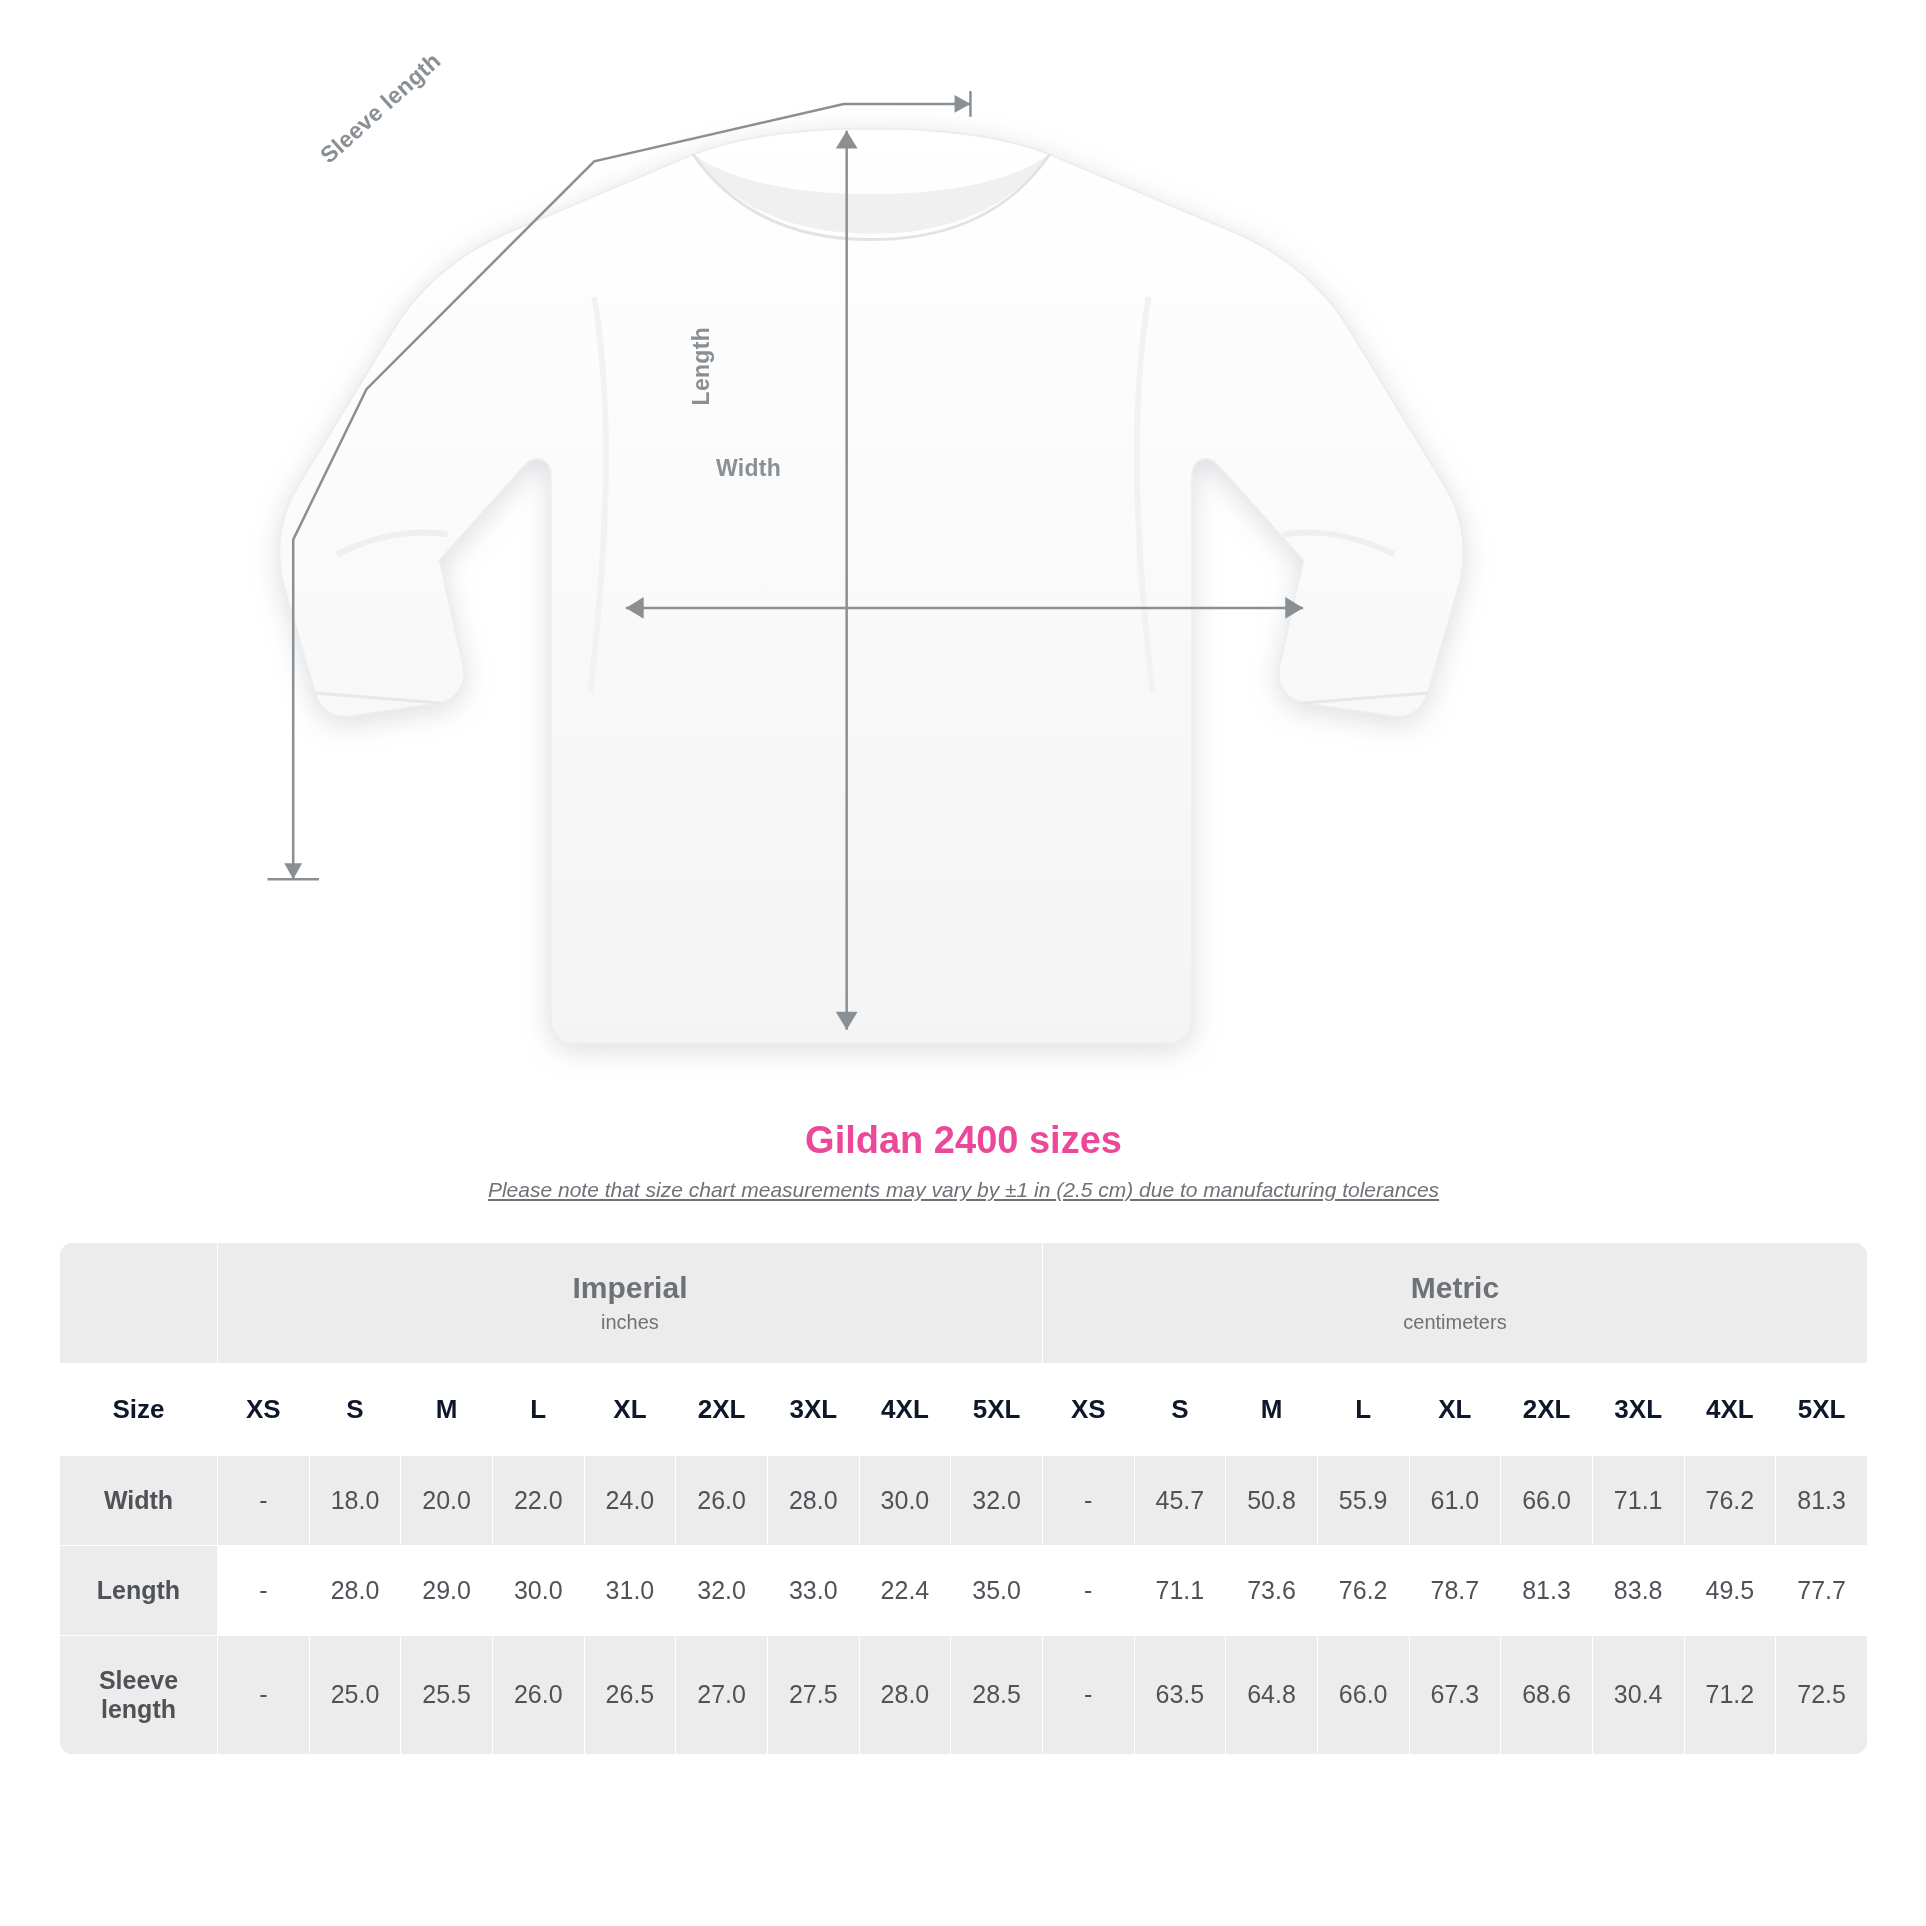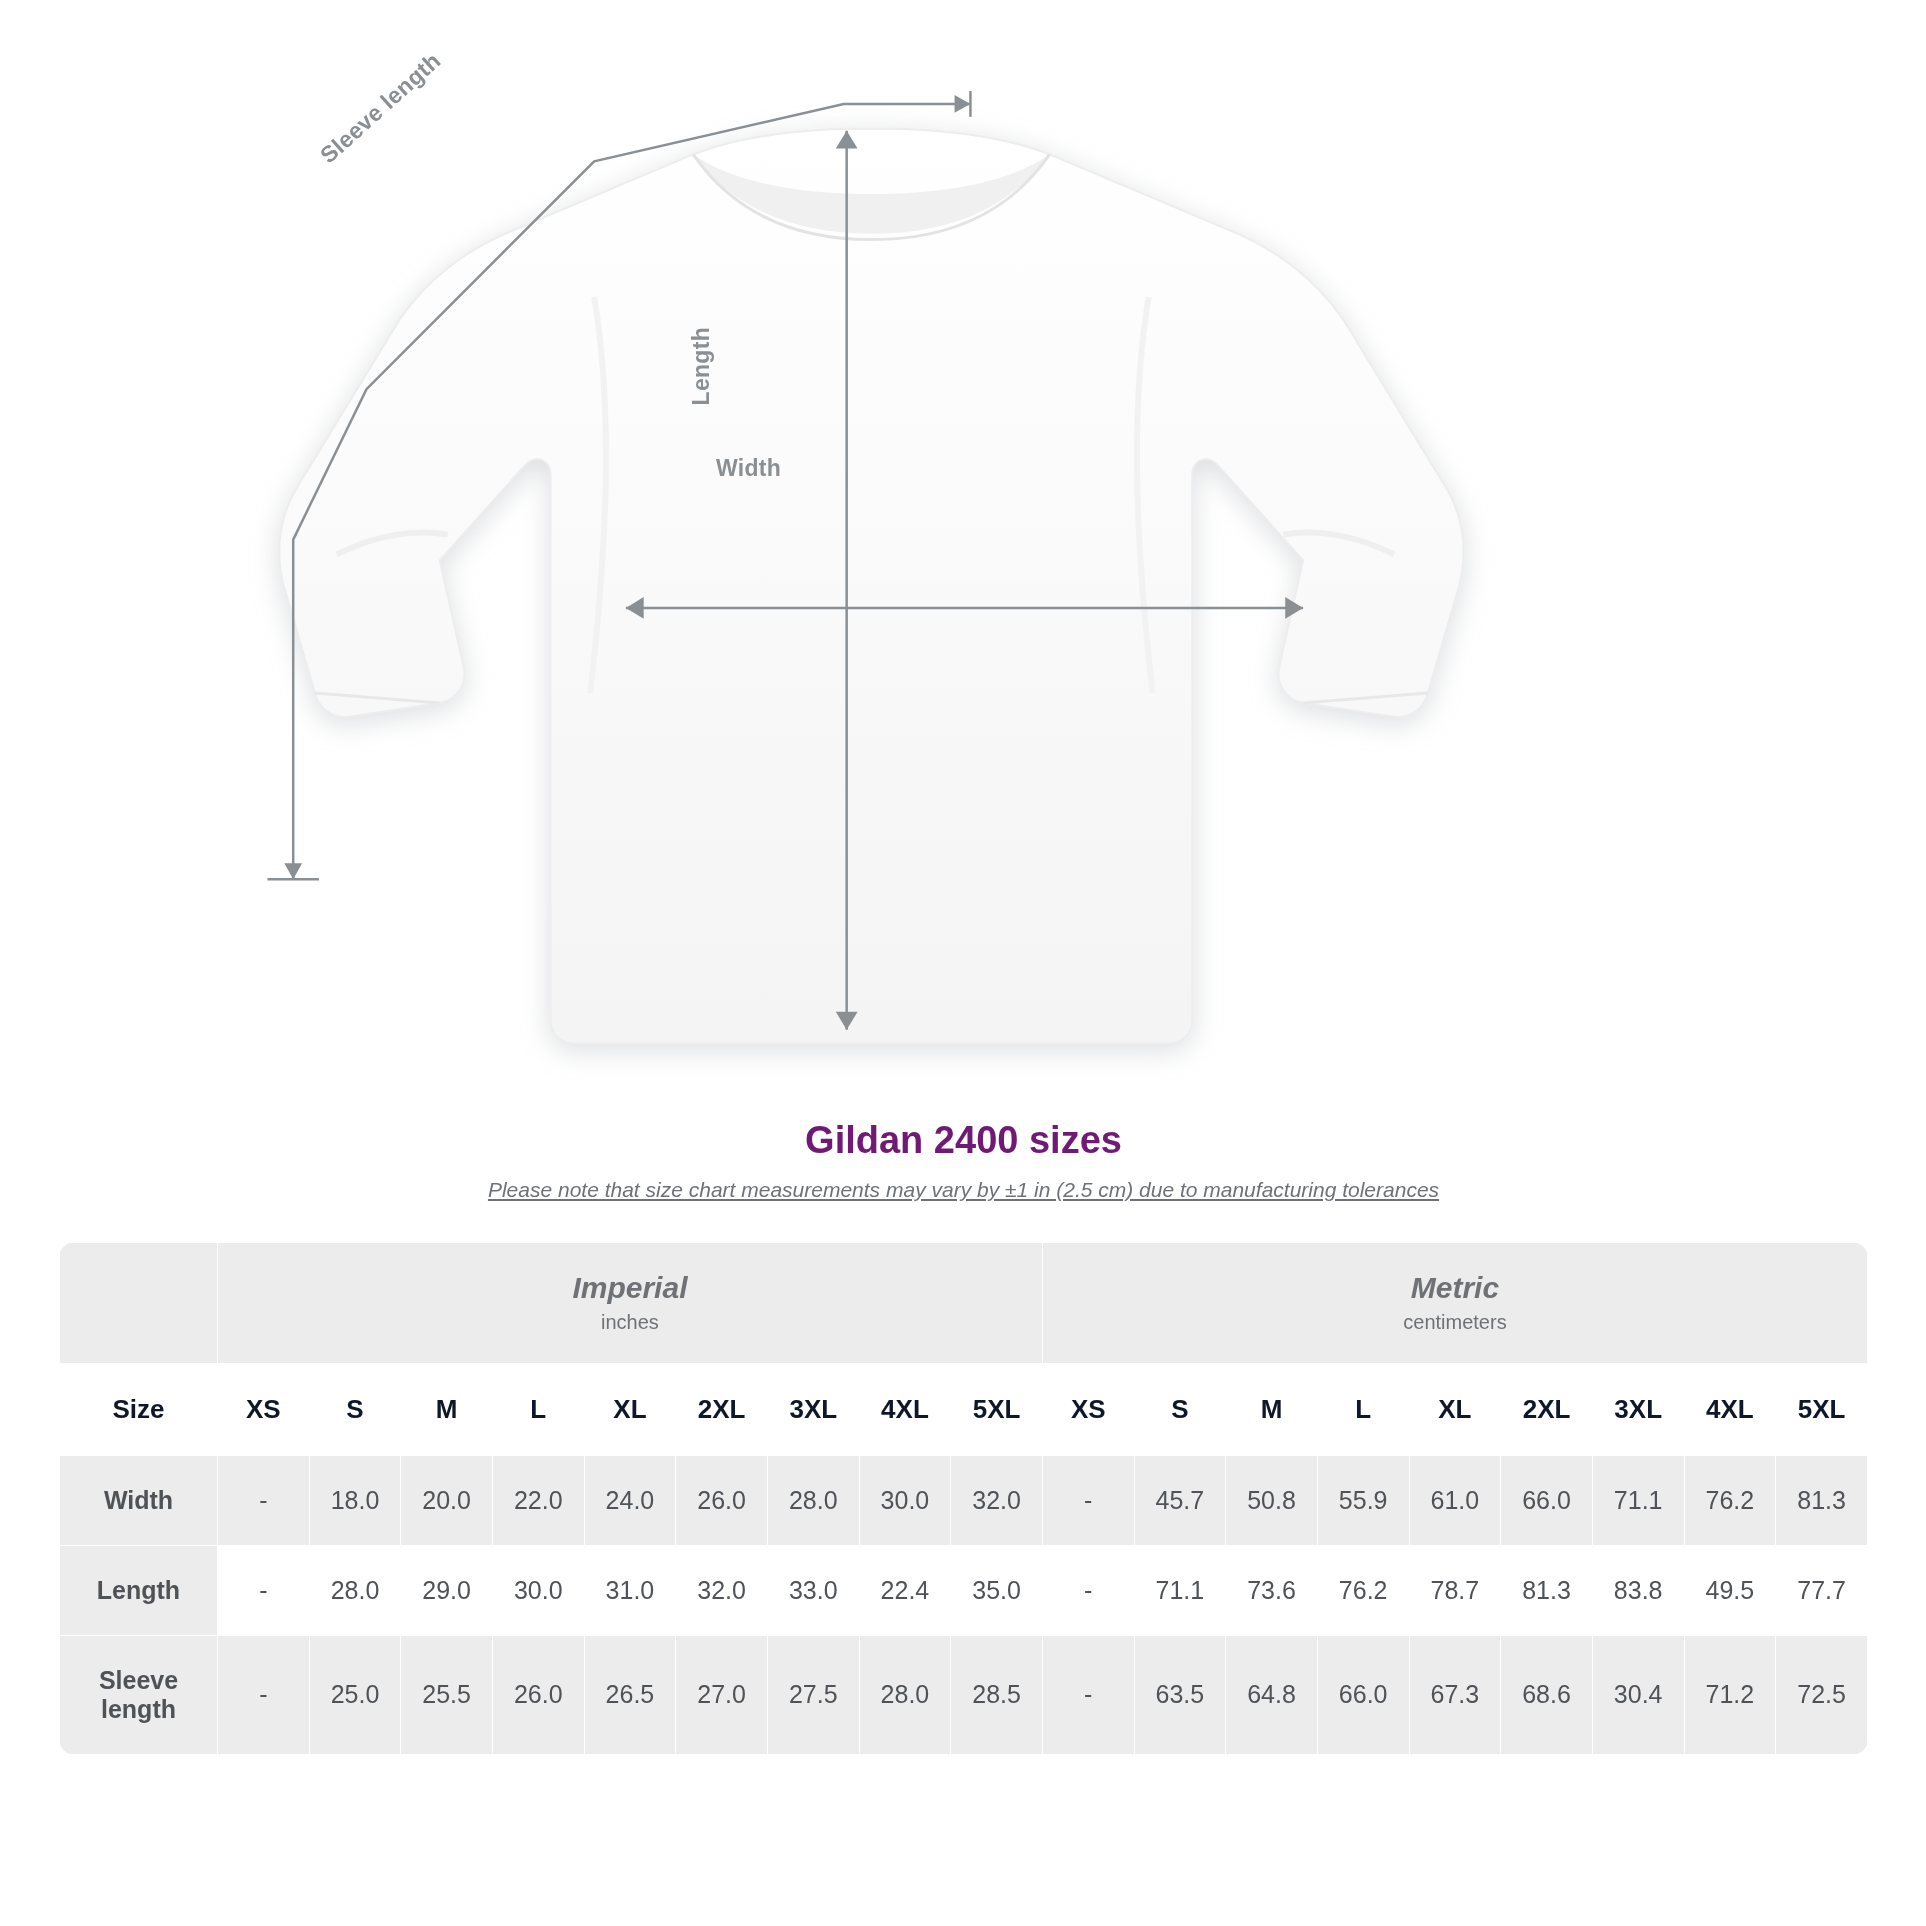--- a/index.html
+++ b/index.html
@@ -55,21 +55,21 @@
   }
 
   
   #title-block {
     text-align: center;
     margin-top: 20px;
   }
   #chart-title {
     font-size: 38px;
     font-weight: bold;
-    color: #701a75;
+    color: #ec4899;
     margin: 0 0 16px 0;
   }
   #chart-subtitle {
     font-size: 21px;
     font-style: italic;
     color: #6e7277;
     margin: 0;
     text-decoration: underline;
   }
 
@@ -89,21 +89,20 @@
     border: 1px solid #ffffff;
   }
   .unitgroup-cell {
     background: #ececec;
     padding: 26px 0 26px 0;
     vertical-align: middle;
   }
   .unitgroup-name {
     font-size: 30px;
     font-weight: bold;
-    font-style: italic;
     color: #6e7277;
     line-height: 1.25;
   }
   .unitgroup-unit {
     font-size: 20px;
     color: #6e7277;
     line-height: 1.5;
   }
   .corner-cell { background: #ececec; }
 

